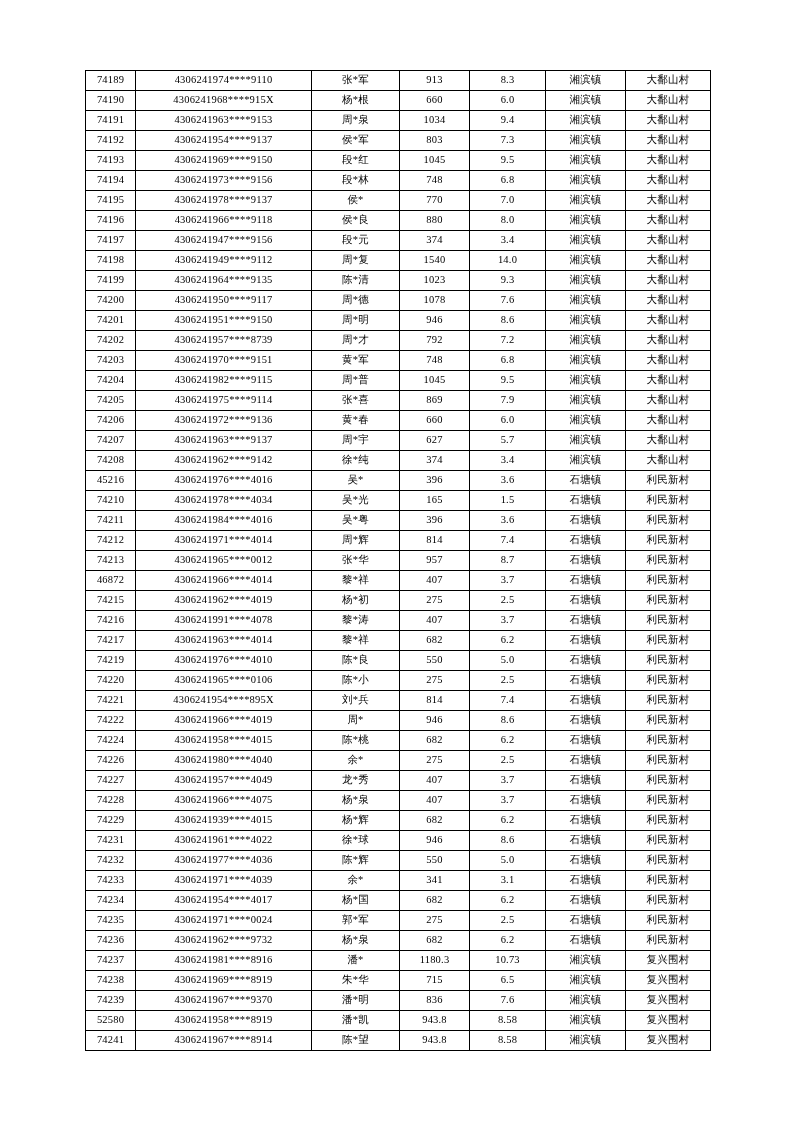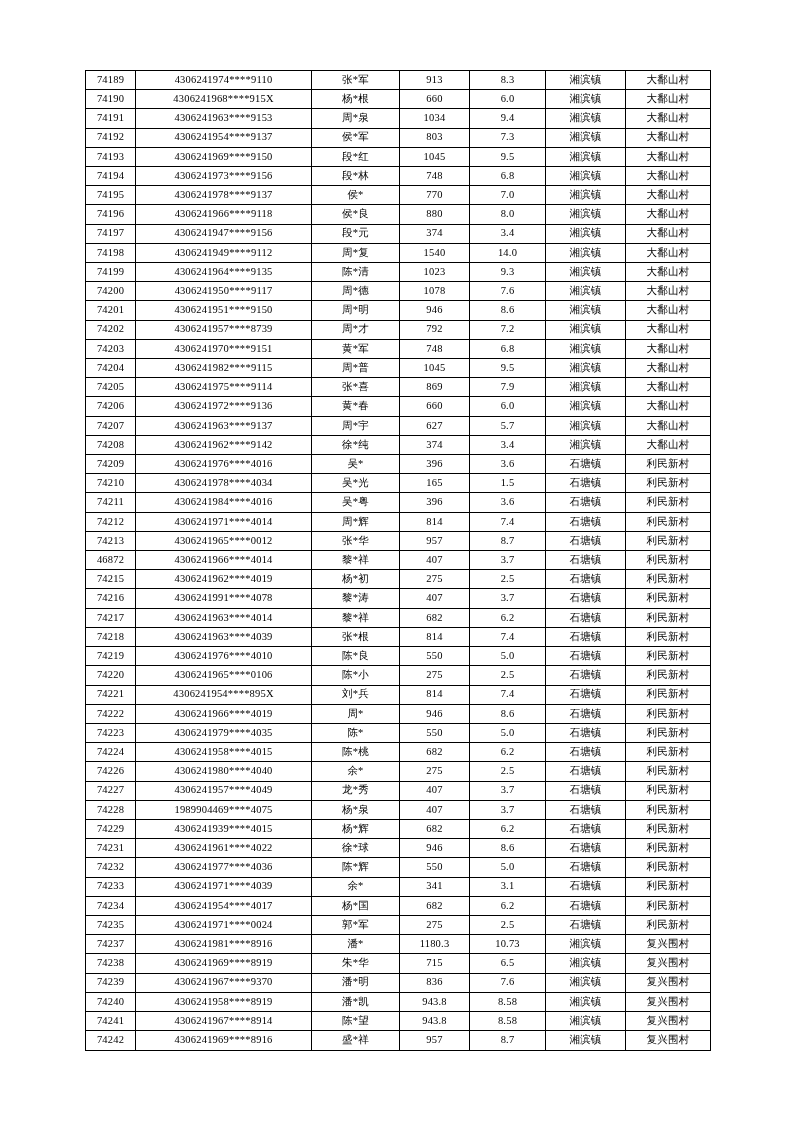--- a/index.html
+++ b/index.html
@@ -232,21 +232,21 @@
         <tr>
           <td class="col-seq">74208</td>
           <td class="col-id-number">4306241962****9142</td>
           <td class="col-name">徐*纯</td>
           <td class="col-amount">374</td>
           <td class="col-rate">3.4</td>
           <td class="col-town">湘滨镇</td>
           <td class="col-village">大鄱山村</td>
         </tr>
         <tr>
-          <td class="col-seq">74209</td>
+          <td class="col-seq">45216</td>
           <td class="col-id-number">4306241976****4016</td>
           <td class="col-name">吴*</td>
           <td class="col-amount">396</td>
           <td class="col-rate">3.6</td>
           <td class="col-town">石塘镇</td>
           <td class="col-village">利民新村</td>
         </tr>
         <tr>
           <td class="col-seq">74210</td>
           <td class="col-id-number">4306241978****4034</td>
@@ -313,29 +313,20 @@
         <tr>
           <td class="col-seq">74217</td>
           <td class="col-id-number">4306241963****4014</td>
           <td class="col-name">黎*祥</td>
           <td class="col-amount">682</td>
           <td class="col-rate">6.2</td>
           <td class="col-town">石塘镇</td>
           <td class="col-village">利民新村</td>
         </tr>
         <tr>
-          <td class="col-seq">74218</td>
-          <td class="col-id-number">4306241963****4039</td>
-          <td class="col-name">张*根</td>
-          <td class="col-amount">814</td>
-          <td class="col-rate">7.4</td>
-          <td class="col-town">石塘镇</td>
-          <td class="col-village">利民新村</td>
-        </tr>
-        <tr>
           <td class="col-seq">74219</td>
           <td class="col-id-number">4306241976****4010</td>
           <td class="col-name">陈*良</td>
           <td class="col-amount">550</td>
           <td class="col-rate">5.0</td>
           <td class="col-town">石塘镇</td>
           <td class="col-village">利民新村</td>
         </tr>
         <tr>
           <td class="col-seq">74220</td>
@@ -358,29 +349,20 @@
         <tr>
           <td class="col-seq">74222</td>
           <td class="col-id-number">4306241966****4019</td>
           <td class="col-name">周*</td>
           <td class="col-amount">946</td>
           <td class="col-rate">8.6</td>
           <td class="col-town">石塘镇</td>
           <td class="col-village">利民新村</td>
         </tr>
         <tr>
-          <td class="col-seq">74223</td>
-          <td class="col-id-number">4306241979****4035</td>
-          <td class="col-name">陈*</td>
-          <td class="col-amount">550</td>
-          <td class="col-rate">5.0</td>
-          <td class="col-town">石塘镇</td>
-          <td class="col-village">利民新村</td>
-        </tr>
-        <tr>
           <td class="col-seq">74224</td>
           <td class="col-id-number">4306241958****4015</td>
           <td class="col-name">陈*桃</td>
           <td class="col-amount">682</td>
           <td class="col-rate">6.2</td>
           <td class="col-town">石塘镇</td>
           <td class="col-village">利民新村</td>
         </tr>
         <tr>
           <td class="col-seq">74226</td>
@@ -395,21 +377,21 @@
           <td class="col-seq">74227</td>
           <td class="col-id-number">4306241957****4049</td>
           <td class="col-name">龙*秀</td>
           <td class="col-amount">407</td>
           <td class="col-rate">3.7</td>
           <td class="col-town">石塘镇</td>
           <td class="col-village">利民新村</td>
         </tr>
         <tr>
           <td class="col-seq">74228</td>
-          <td class="col-id-number">1989904469****4075</td>
+          <td class="col-id-number">4306241966****4075</td>
           <td class="col-name">杨*泉</td>
           <td class="col-amount">407</td>
           <td class="col-rate">3.7</td>
           <td class="col-town">石塘镇</td>
           <td class="col-village">利民新村</td>
         </tr>
         <tr>
           <td class="col-seq">74229</td>
           <td class="col-id-number">4306241939****4015</td>
           <td class="col-name">杨*辉</td>
@@ -457,20 +439,29 @@
         <tr>
           <td class="col-seq">74235</td>
           <td class="col-id-number">4306241971****0024</td>
           <td class="col-name">郭*军</td>
           <td class="col-amount">275</td>
           <td class="col-rate">2.5</td>
           <td class="col-town">石塘镇</td>
           <td class="col-village">利民新村</td>
         </tr>
         <tr>
+          <td class="col-seq">74236</td>
+          <td class="col-id-number">4306241962****9732</td>
+          <td class="col-name">杨*泉</td>
+          <td class="col-amount">682</td>
+          <td class="col-rate">6.2</td>
+          <td class="col-town">石塘镇</td>
+          <td class="col-village">利民新村</td>
+        </tr>
+        <tr>
           <td class="col-seq">74237</td>
           <td class="col-id-number">4306241981****8916</td>
           <td class="col-name">潘*</td>
           <td class="col-amount">1180.3</td>
           <td class="col-rate">10.73</td>
           <td class="col-town">湘滨镇</td>
           <td class="col-village">复兴围村</td>
         </tr>
         <tr>
           <td class="col-seq">74238</td>
@@ -484,41 +475,32 @@
         <tr>
           <td class="col-seq">74239</td>
           <td class="col-id-number">4306241967****9370</td>
           <td class="col-name">潘*明</td>
           <td class="col-amount">836</td>
           <td class="col-rate">7.6</td>
           <td class="col-town">湘滨镇</td>
           <td class="col-village">复兴围村</td>
         </tr>
         <tr>
-          <td class="col-seq">74240</td>
+          <td class="col-seq">52580</td>
           <td class="col-id-number">4306241958****8919</td>
           <td class="col-name">潘*凯</td>
           <td class="col-amount">943.8</td>
           <td class="col-rate">8.58</td>
           <td class="col-town">湘滨镇</td>
           <td class="col-village">复兴围村</td>
         </tr>
         <tr>
           <td class="col-seq">74241</td>
           <td class="col-id-number">4306241967****8914</td>
           <td class="col-name">陈*望</td>
           <td class="col-amount">943.8</td>
           <td class="col-rate">8.58</td>
           <td class="col-town">湘滨镇</td>
           <td class="col-village">复兴围村</td>
         </tr>
-        <tr>
-          <td class="col-seq">74242</td>
-          <td class="col-id-number">4306241969****8916</td>
-          <td class="col-name">盛*祥</td>
-          <td class="col-amount">957</td>
-          <td class="col-rate">8.7</td>
-          <td class="col-town">湘滨镇</td>
-          <td class="col-village">复兴围村</td>
-        </tr>
       </tbody>
   </table>
 </div>
 
 </body></html>

